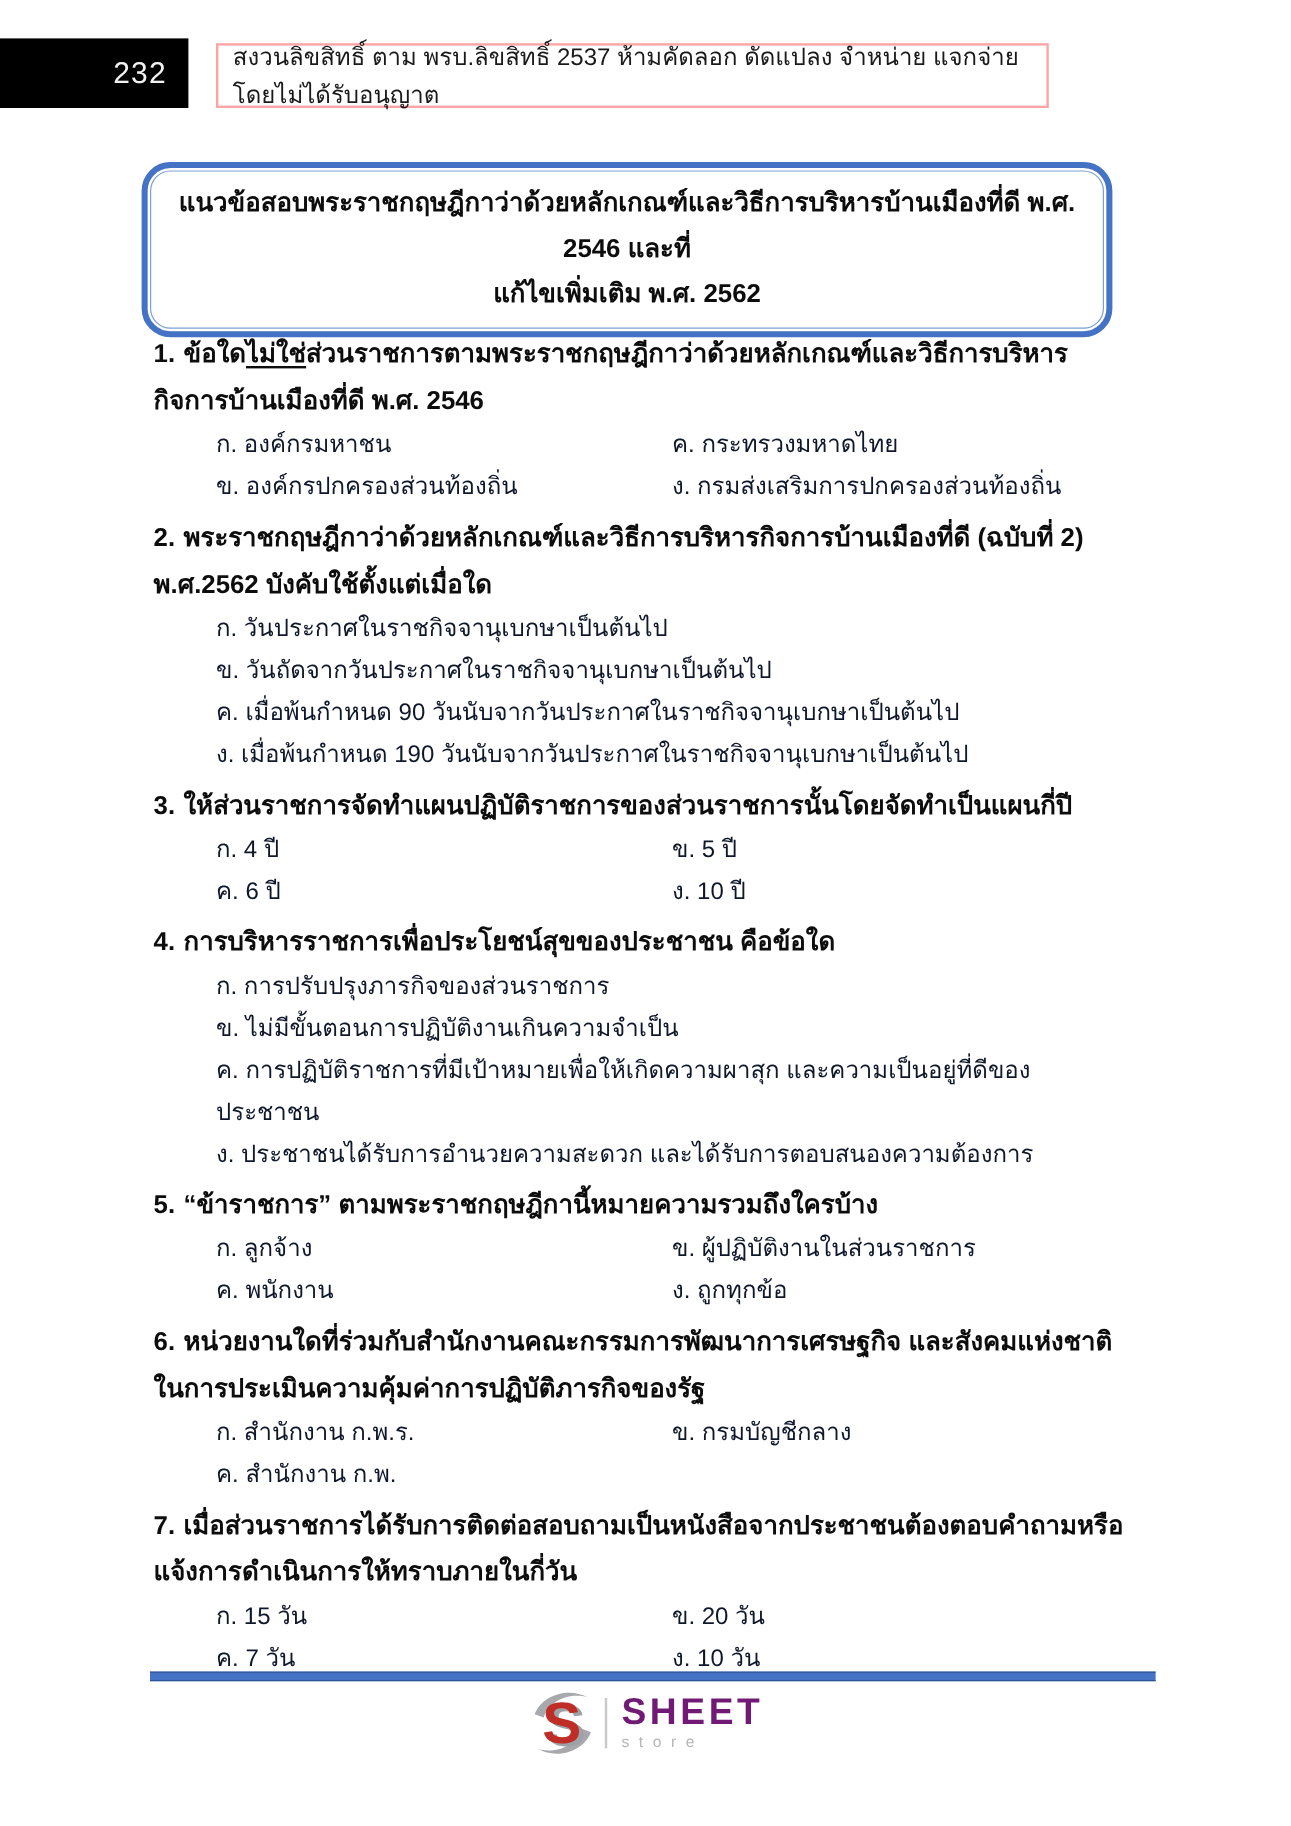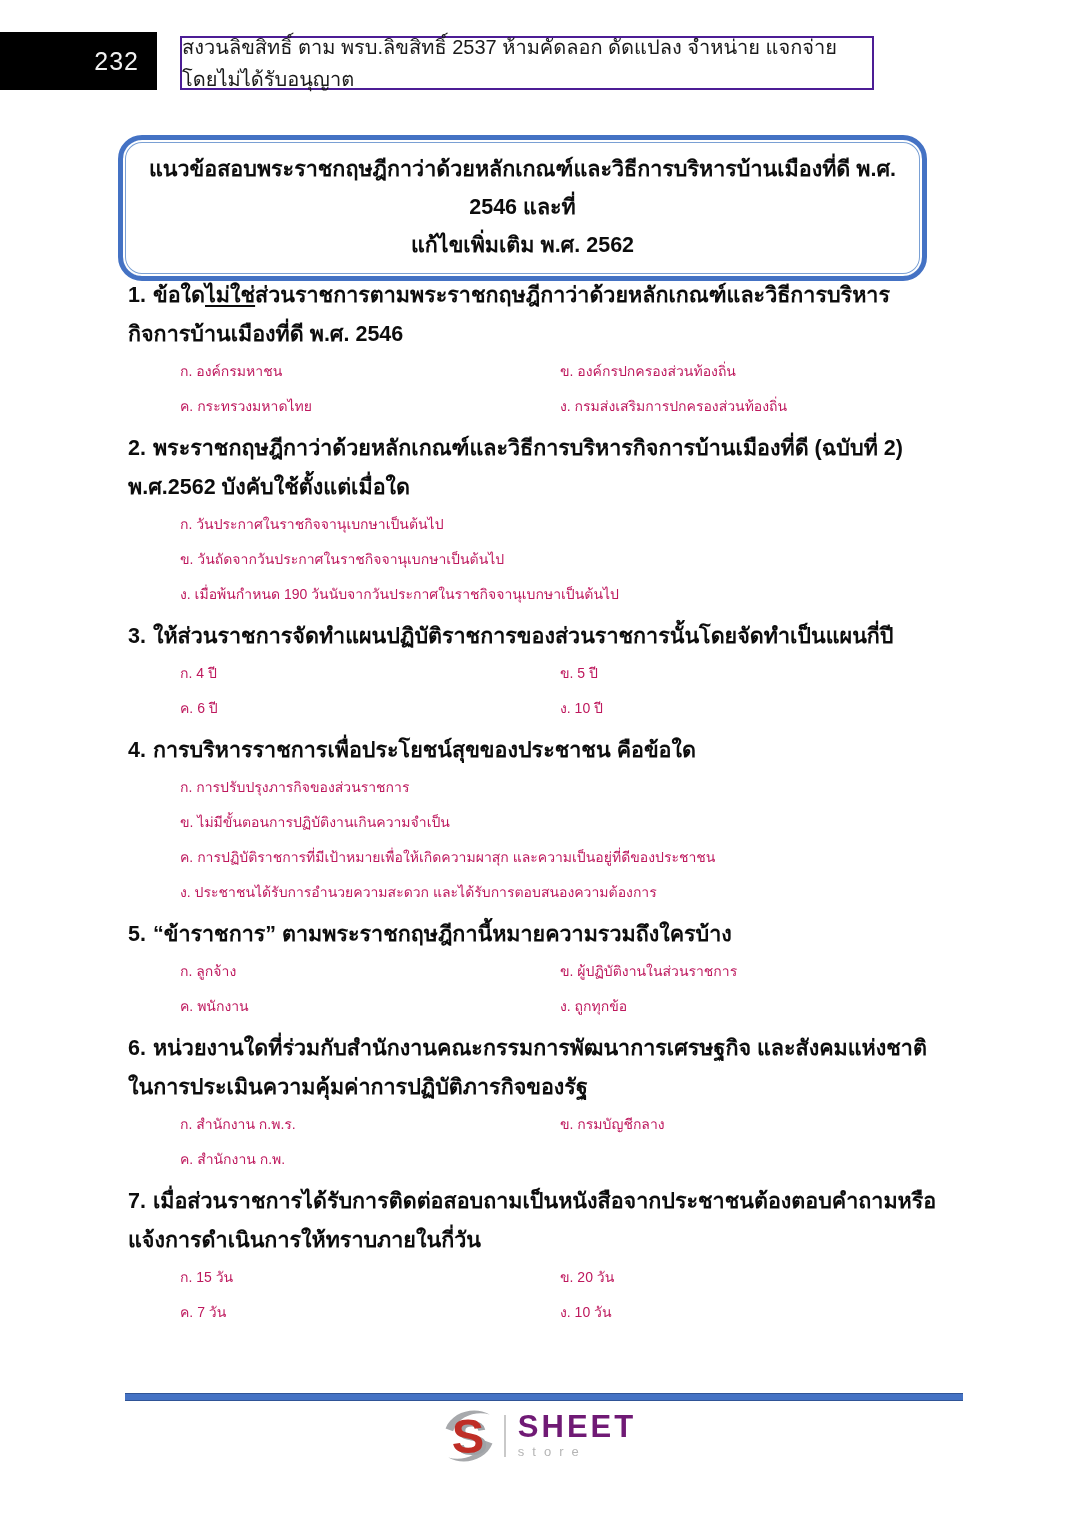--- a/index.html
+++ b/index.html
@@ -20,24 +20,24 @@
     width: 157px; height: 58px;
     background: #000;
     display: flex; align-items: center; justify-content: flex-end;
     padding-right: 18px;
     padding-left: 36px;
   }
   .page-num-box span { color:#f2f2f2; font-size: 25px; letter-spacing: 1px; }
   .copyright-box {
     position: absolute; left: 180px; top: 36px;
     width: 694px; height: 54px;
-    border: 2px solid #4c1d95;
+    border: 2px solid #fca5a5;
     display: flex; align-items: center; justify-content: center;
     font-size: 20px; color:#1a1a1a;
-    padding: 0 0;
+    padding: 0 12px;
   }
 
   
   .title-box {
     position: absolute; left: 118px; top: 135px;
     width: 809px;
     border: 5px solid #4472c4;
     border-radius: 24px;
     box-shadow: inset 0 0 0 2px #ffffff, inset 0 0 0 3px #7aa0d4;
     padding: 10px 14px 12px;
@@ -59,24 +59,24 @@
     font-size: 21.5px;
     line-height: 39px;
     color:#0d0d0d;
   }
   .stem .qnum { margin-right: 7px; }
   .stem .u { text-decoration: underline; text-decoration-thickness: 2px; text-underline-offset: 3px; }
   .opts { padding-left: 52px; }
   .opts.grid { display: grid; grid-template-columns: 380px auto; }
   .opt {
     display: block;
-    font-size: 14px;
+    font-size: 20px;
     line-height: 35px;
     font-weight: 400;
-    color:#be185d;
+    color:#0f172a;
   }
 
   
   .footer-rule {
     position: absolute; left: 125px; top: 1393px;
     width: 838px; height: 8px;
     background: #4472c4;
     border-top: 1px solid #2f5496;
     border-bottom: 1px solid #2f5496;
   }
@@ -114,31 +114,32 @@
     <div>แนวข้อสอบพระราชกฤษฎีกาว่าด้วยหลักเกณฑ์และวิธีการบริหารบ้านเมืองที่ดี พ.ศ. 2546 และที่</div>
     <div>แก้ไขเพิ่มเติม พ.ศ. 2562</div>
   </div>
 
   <div class="qwrap">
 
     <section class="question">
       <p class="stem"><span class="qnum">1.</span><span>ข้อใด</span><span class="u">ไม่ใช่</span><span>ส่วนราชการตามพระราชกฤษฎีกาว่าด้วยหลักเกณฑ์และวิธีการบริหารกิจการบ้านเมืองที่ดี พ.ศ. 2546</span></p>
       <div class="opts grid">
         <span class="opt">ก. องค์กรมหาชน</span>
+        <span class="opt">ค. กระทรวงมหาดไทย</span>
         <span class="opt">ข. องค์กรปกครองส่วนท้องถิ่น</span>
-        <span class="opt">ค. กระทรวงมหาดไทย</span>
         <span class="opt">ง. กรมส่งเสริมการปกครองส่วนท้องถิ่น</span>
       </div>
     </section>
 
     <section class="question">
       <p class="stem"><span class="qnum">2.</span><span>พระราชกฤษฎีกาว่าด้วยหลักเกณฑ์และวิธีการบริหารกิจการบ้านเมืองที่ดี (ฉบับที่ 2) พ.ศ.2562 บังคับใช้ตั้งแต่เมื่อใด</span></p>
       <div class="opts">
         <span class="opt">ก. วันประกาศในราชกิจจานุเบกษาเป็นต้นไป</span>
         <span class="opt">ข. วันถัดจากวันประกาศในราชกิจจานุเบกษาเป็นต้นไป</span>
+        <span class="opt">ค. เมื่อพ้นกำหนด 90 วันนับจากวันประกาศในราชกิจจานุเบกษาเป็นต้นไป</span>
         <span class="opt">ง. เมื่อพ้นกำหนด 190 วันนับจากวันประกาศในราชกิจจานุเบกษาเป็นต้นไป</span>
       </div>
     </section>
 
     <section class="question">
       <p class="stem"><span class="qnum">3.</span><span>ให้ส่วนราชการจัดทำแผนปฏิบัติราชการของส่วนราชการนั้นโดยจัดทำเป็นแผนกี่ปี</span></p>
       <div class="opts grid">
         <span class="opt">ก. 4 ปี</span>
         <span class="opt">ข. 5 ปี</span>
         <span class="opt">ค. 6 ปี</span>

